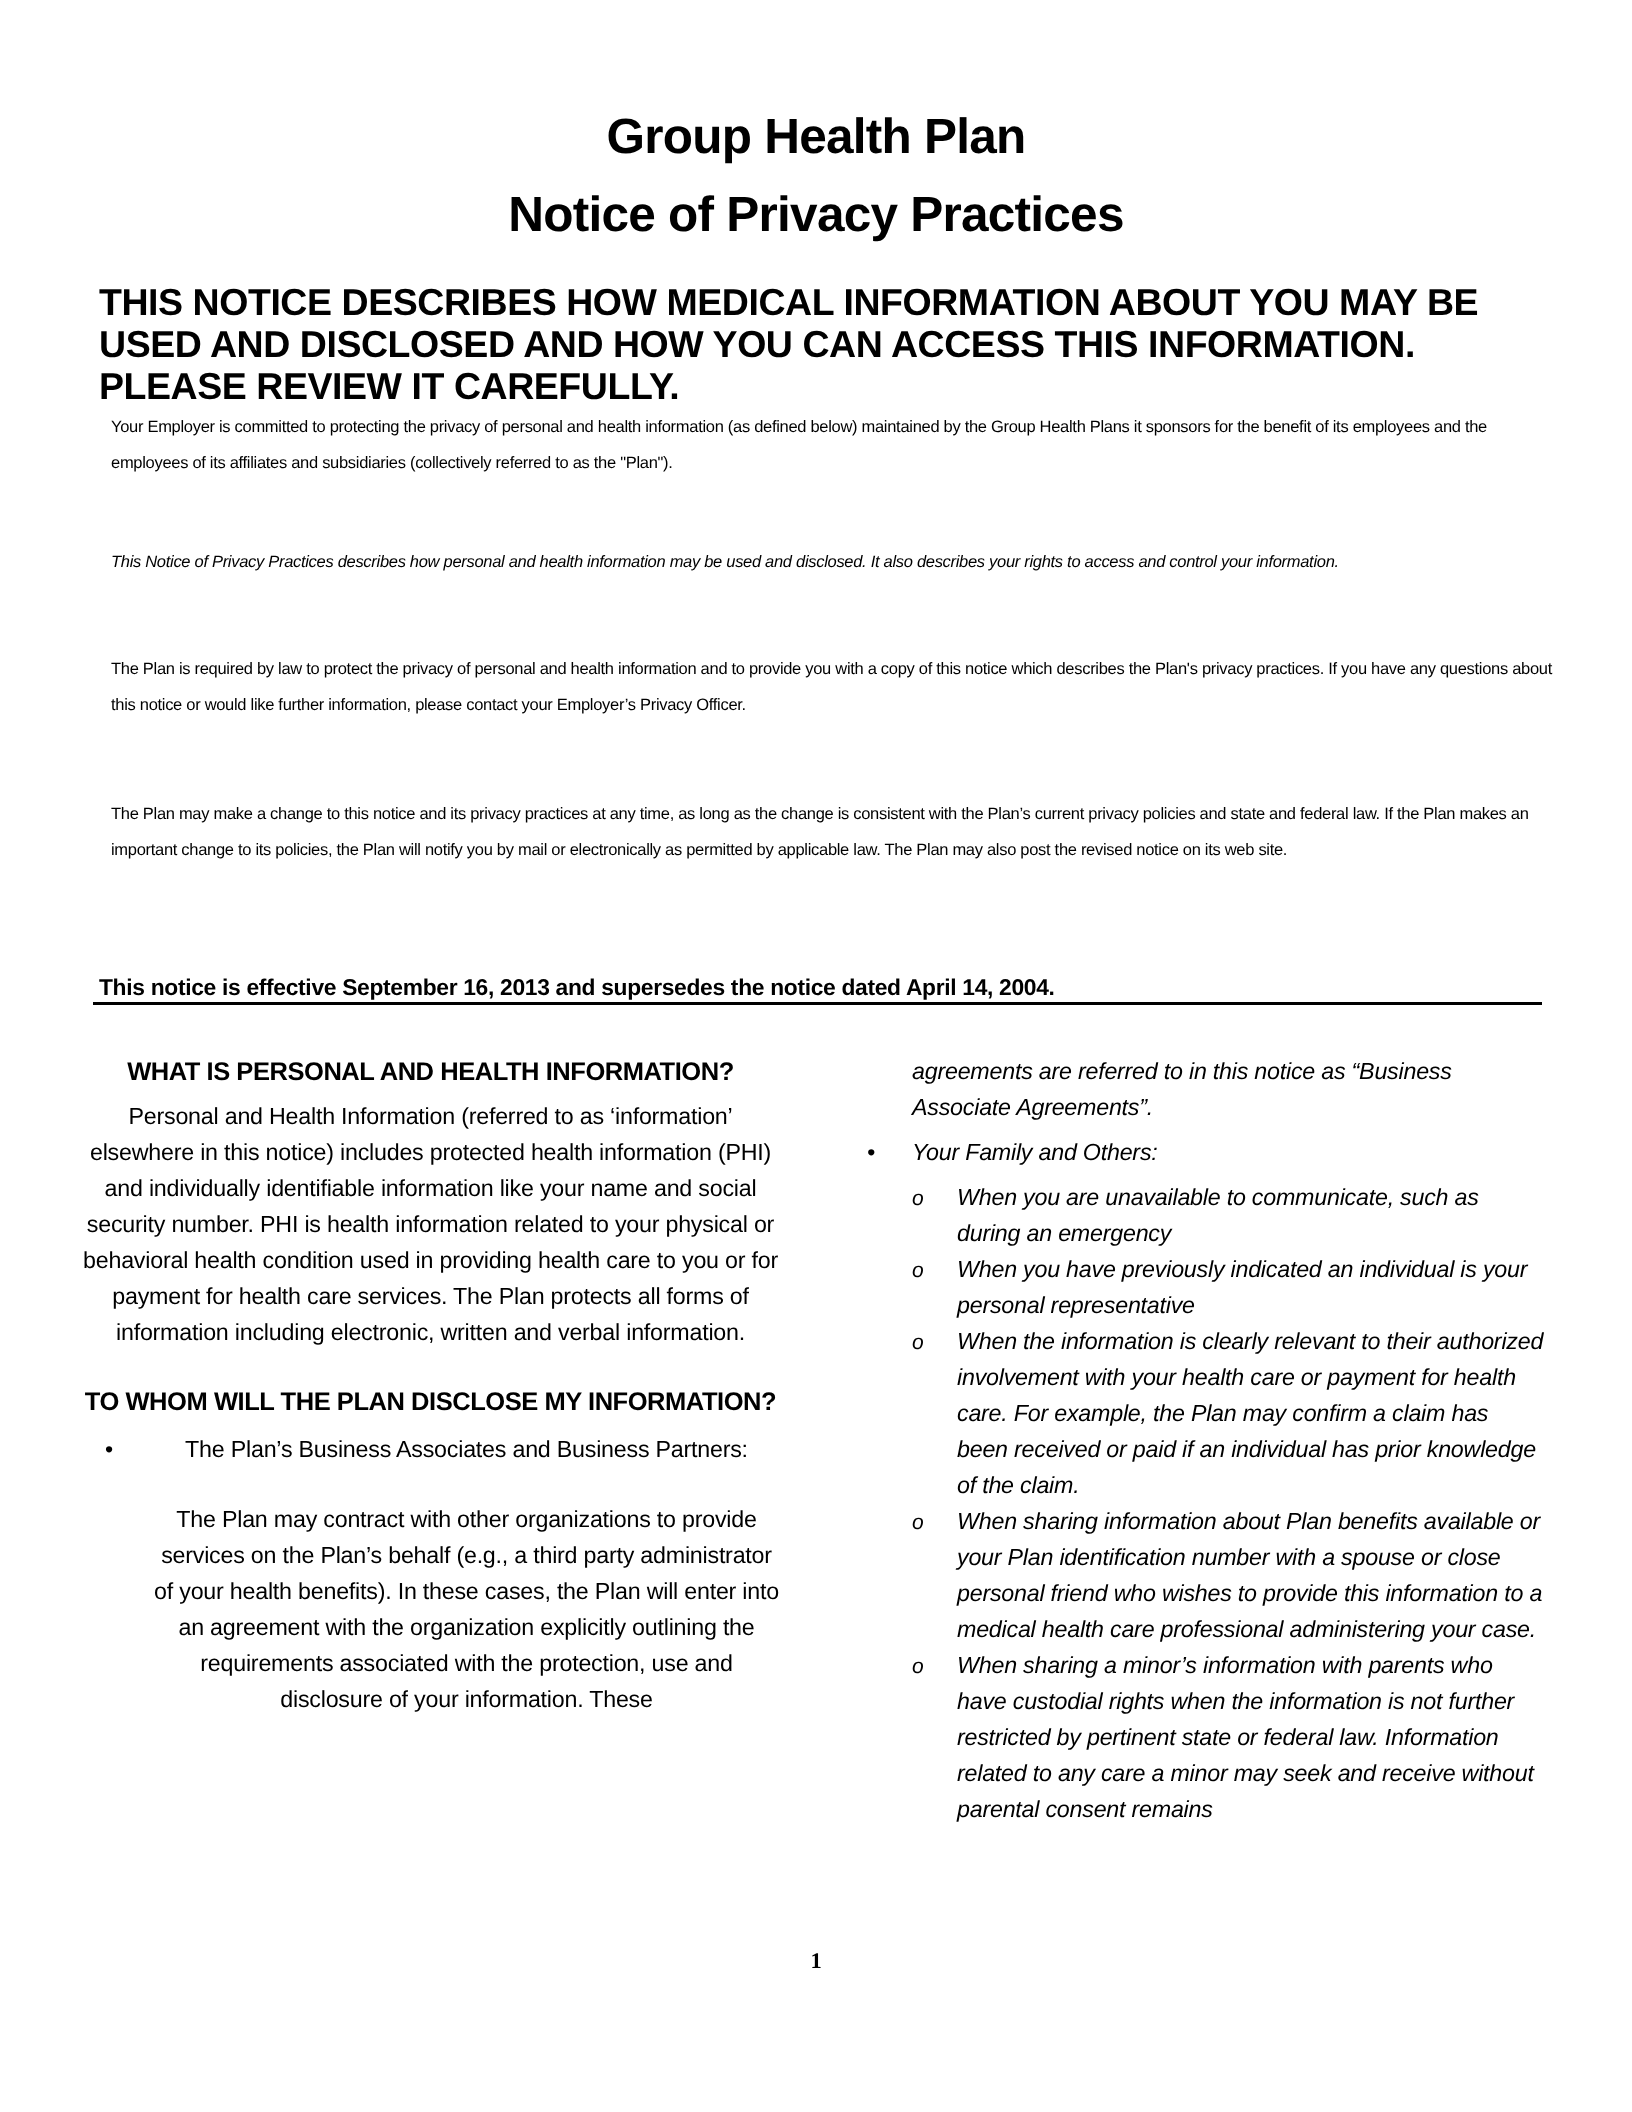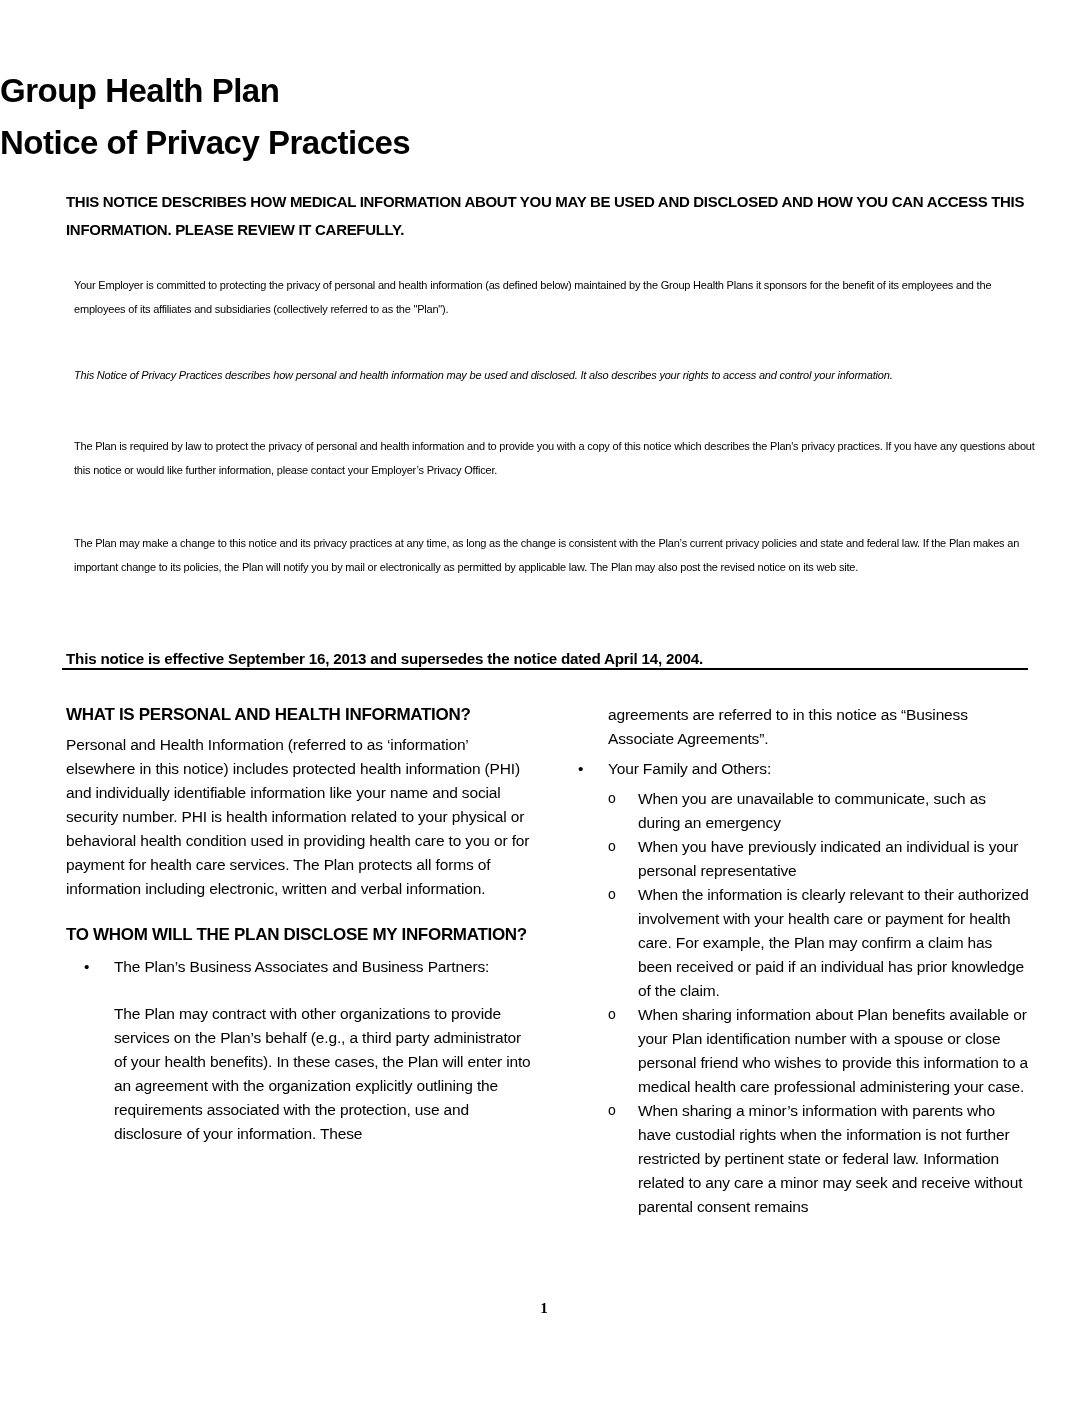--- a/index.html
+++ b/index.html
@@ -2,46 +2,46 @@
 <html><head>
   <meta charset="utf-8">
   <style>
     html, body { margin: 0; padding: 0; background: #ffffff; }
     body {
       width: 1088px; height: 1408px; position: relative; overflow: hidden;
       font-family: "Liberation Sans", sans-serif; color: #000;
     }
     .page { position: absolute; left: 0; top: 0; width: 1088px; height: 1408px; }
     .title {
-      position: absolute; left: 0; width: 1088px; 
+      position: absolute; left: 0; width: 1088px; text-align: center;
       font-weight: bold; font-size: 33px; letter-spacing: -0.5px;
     }
     .title.l1 { top: 72px; }
     .title.l2 { top: 124px; }
     .subhead {
       position: absolute; left: 66px; top: 188px; width: 970px;
-      font-weight: bold; font-size: 15px; line-height: 28px; letter-spacing: -0.3px;
+      font-weight: bold; font-size: 25px; line-height: 28px; letter-spacing: -0.3px;
     }
     .para {
       position: absolute; left: 74px; width: 962px;
       font-size: 11px; line-height: 24px; letter-spacing: -0.2px;
     }
     .p1 { top: 273px; }
     .p2 { top: 363px; font-style: italic; }
     .p3 { top: 434px; }
     .p4 { top: 531px; }
     .effective {
       position: absolute; left: 66px; top: 647px; font-weight: bold;
       font-size: 15.2px; line-height: 24px; letter-spacing: -0.2px;
     }
     .rule { position: absolute; left: 62px; top: 668px; width: 966px; height: 2px; background: #000; }
 
     .col { position: absolute; font-size: 15.5px; line-height: 24px; letter-spacing: -0.15px; }
-    .col.left { left: 66px; top: 703px; width: 470px; }
-    .col.right { left: 560px; top: 703px; width: 470px; }
+    .col.left { left: 52px; top: 703px; width: 470px; text-align: center; }
+    .col.right { left: 560px; top: 703px; width: 470px; font-style: italic; }
     .sec-h { font-weight: bold; font-size: 17px; line-height: 24px; margin: 0; letter-spacing: -0.3px; }
     .sec-h.h2 { margin-top: 22px; }
     .text { margin: 0; }
     .text.after-h { margin-top: 6px; }
     .bullet { position: relative; padding-left: 48px; margin-top: 8px; }
     .bullet .mark { position: absolute; left: 18px; top: 0; }
     .bullet-body { padding-left: 48px; margin-top: 23px; }
     .sub { position: relative; padding-left: 78px; margin-top: 0; }
     .sub .mark { position: absolute; left: 48px; top: -1px; font-size: 14px; }
     .sub + .sub { margin-top: 0; }

